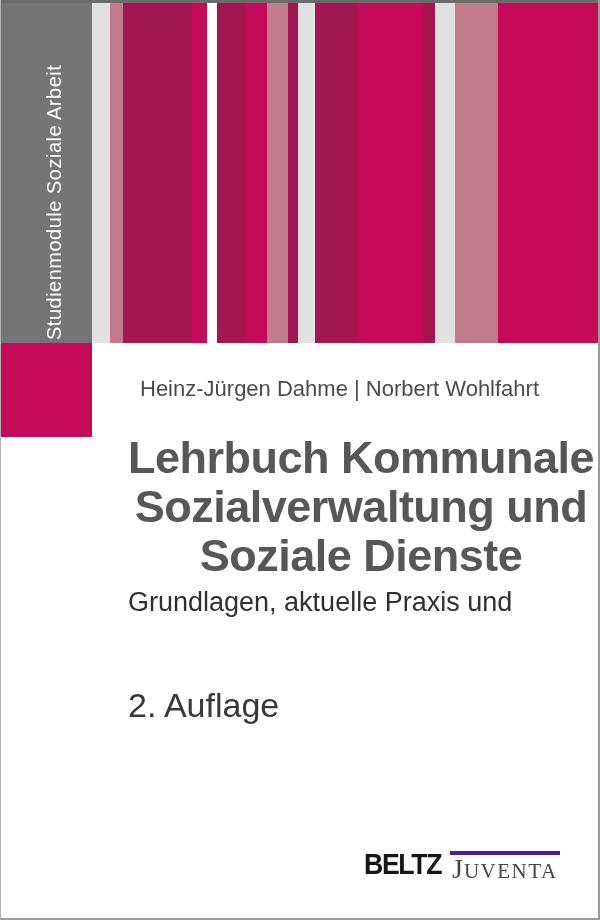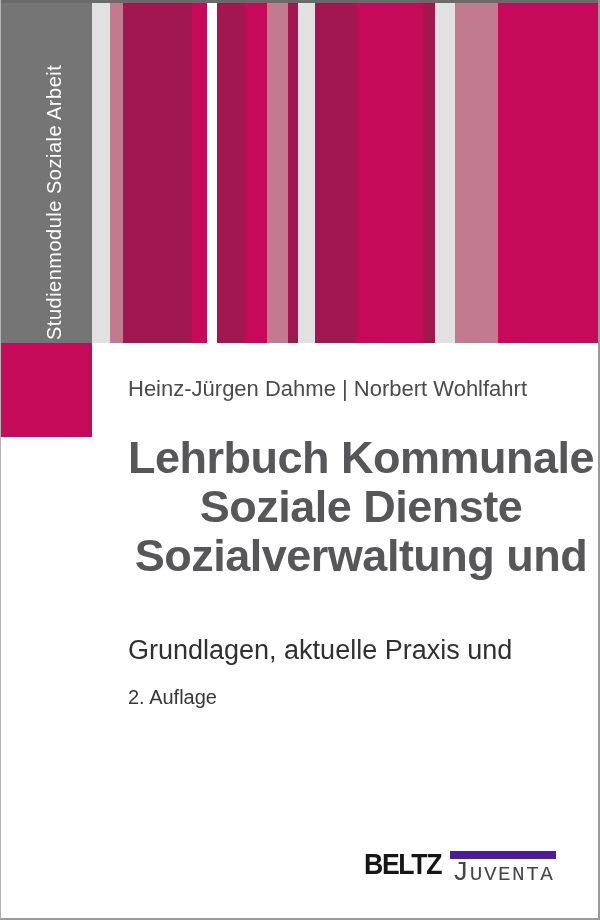--- a/index.html
+++ b/index.html
@@ -18,35 +18,35 @@
   .stripe-band { position: absolute; left: 91px; top: 3px; right: 0; height: 340px; display: flex; }
   .stripe { height: 100%; flex: 0 0 auto; }
   .series-tab { position: absolute; left: 0; top: 3px; width: 91px; height: 340px; background: var(--tab-gray); }
   .series-tab .vtext {
     position: absolute; left: 42px; top: 337px;
     transform: rotate(-90deg); transform-origin: top left;
     white-space: nowrap;
     color: #ffffff; font-size: 20px; letter-spacing: 0.5px;
   }
   .accent-square { position: absolute; left: 0; top: 343px; width: 91px; height: 94px; background: var(--bright-magenta); }
-  .author-line { position: absolute; left: 127px; top: 376px; font-size: 22px; color: #4b4b4b; }
+  .author-line { position: absolute; left: 139px; top: 376px; font-size: 22px; color: #4b4b4b; }
   .title-block { position: absolute; left: 127px; top: 433px; font-size: 45px; line-height: 49px; font-weight: bold; color: var(--title-gray); letter-spacing: -0.5px; text-align: center; }
-  .subtitle-block { position: absolute; left: 127px; top: 584px; font-size: 27px; line-height: 36px; color: #303030; margin-top: 48px; }
-  .edition-line { position: absolute; left: 127px; top: 686px; font-size: 20px; color: #383838; }
+  .subtitle-block { position: absolute; left: 127px; top: 584px; font-size: 27px; line-height: 36px; color: #303030; }
+  .edition-line { position: absolute; left: 127px; top: 686px; font-size: 34px; color: #383838; }
   .publisher { position: absolute; left: 363px; top: 849px; height: 30px; }
   .beltz {
     position: absolute; left: 0; top: 1px;
     font-family: "Liberation Sans", sans-serif; font-weight: bold;
     font-size: 29px; line-height: 28px; letter-spacing: -1.5px;
     color: #161616; transform: scaleX(0.92); transform-origin: left center;
   }
   .juventa {
     position: absolute; left: 86px; top: 2px;
-    border-top: 8px solid #4c1d95; padding: 1px 2px 0 2px;
-    font-family: Liberation Mono, monospace; color: #46464a; white-space: nowrap;
+    border-top: 4px solid #4c1d95; padding: 1px 2px 0 2px;
+    font-family: Liberation Serif, serif; color: #46464a; white-space: nowrap;
   }
   .juventa .cap { font-size: 28px; line-height: 26px; letter-spacing: 1px; }
   .juventa .rest { font-size: 21px; line-height: 26px; letter-spacing: 1.5px; }
 </style>
 </head>
 <body>
 
 <div class="cover">
   <div class="top-border"></div>
 
@@ -72,22 +72,22 @@
   <div class="series-tab">
     <div class="vtext">Studienmodule Soziale Arbeit</div>
   </div>
 
   <div class="accent-square"></div>
 
   <div class="author-line">Heinz-Jürgen Dahme | Norbert Wohlfahrt</div>
 
   <div class="title-block">
     <div>Lehrbuch Kommunale</div>
+    <div>Sozialverwaltung und</div>
     <div>Soziale Dienste</div>
-    <div>Sozialverwaltung und</div>
   </div>
 
   <div class="subtitle-block">
     <div>Grundlagen, aktuelle Praxis und</div>
   </div>
 
   <div class="edition-line">2. Auflage</div>
 
   <div class="publisher">
     <span class="beltz">BELTZ</span>

